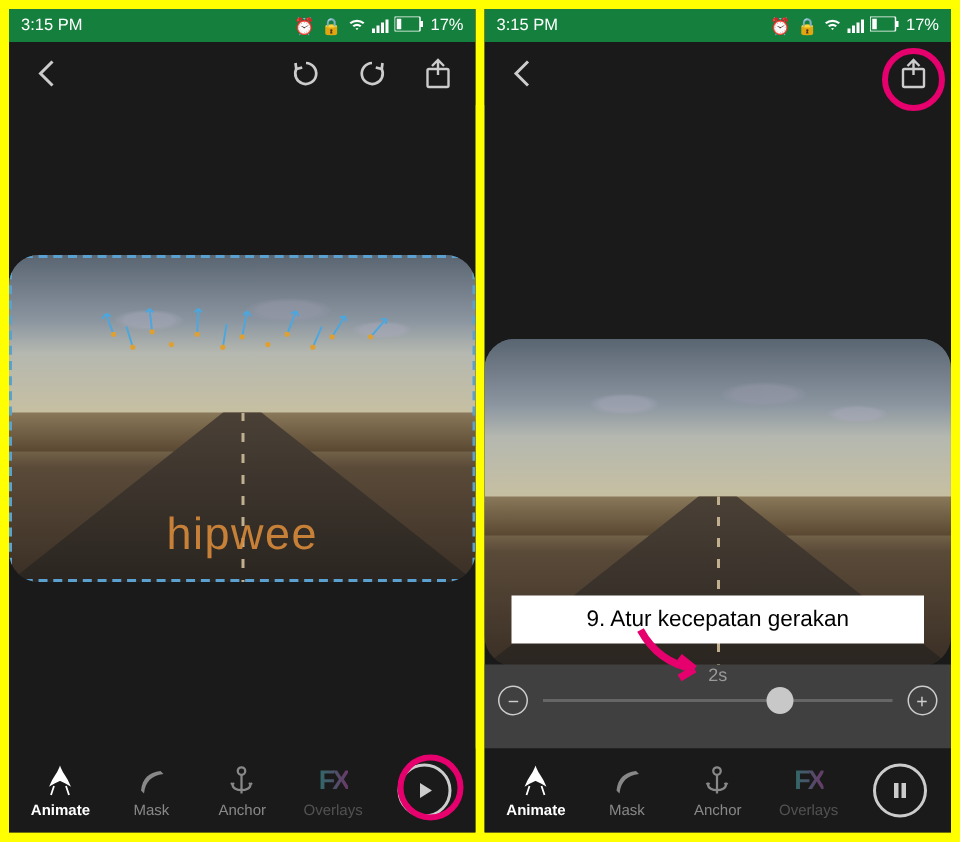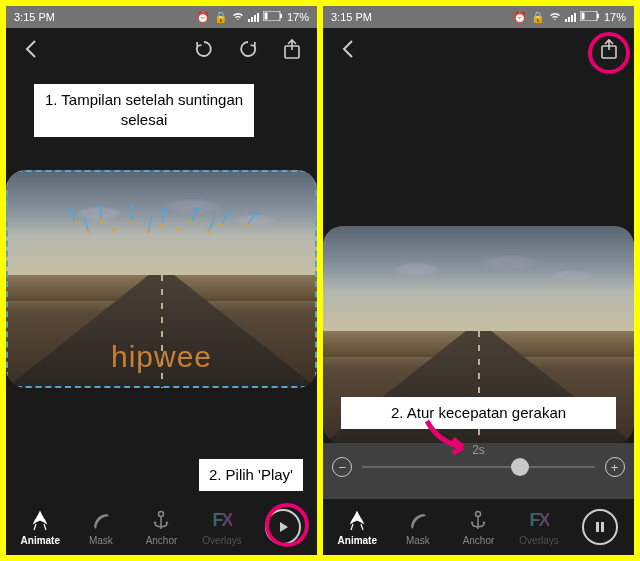--- a/index.html
+++ b/index.html
@@ -14,21 +14,21 @@
     gap: 6px;
   }
   .phone {
     flex: 1;
     background: #1a1a1a;
     position: relative;
     overflow: hidden;
   }
   .status-bar {
     height: 22px;
-    background: #737373;
+    background: #15803d;
     color: #fff;
     display: flex;
     align-items: center;
     justify-content: space-between;
     padding: 0 8px;
     font-size: 11px;
   }
   .status-left { display: flex; align-items: center; gap: 4px; }
   .status-right { display: flex; align-items: center; gap: 4px; }
   .signal-bars { display: inline-flex; gap: 1px; align-items: flex-end; }
@@ -235,23 +235,20 @@
         </svg>
     </div>
     <div class="icon-btn">
       <svg width="20" height="22" viewBox="0 0 20 22">
           <rect x="3" y="8" width="14" height="12" rx="1" stroke="#ccc" stroke-width="1.6" fill="none"></rect>
           <path d="M10 2 L10 12 M6 6 L10 2 L14 6" stroke="#ccc" stroke-width="1.6" fill="none"></path>
         </svg>
     </div>
   </div>
 
-  <div class="callout" style="top:78px; left:28px; width:220px;">
-    <span>1. Tampilan setelah suntingan selesai</span>
-  </div>
 
   <div class="photo-area">
     <div class="sky"></div>
     <div class="clouds"></div>
     <div class="horizon-ground"></div>
     <div class="road"></div>
     <div class="border-dash"></div>
     <div class="arrows">
       <svg viewBox="0 0 260 70">
         <g stroke="#4aa7e0" stroke-width="1.5" fill="#4aa7e0">
@@ -278,23 +275,20 @@
             <circle cx="115" cy="60" r="2"></circle>
           <circle cx="185" cy="60" r="2"></circle>
             <circle cx="75" cy="58" r="2"></circle>
             <circle cx="150" cy="58" r="2"></circle>
         </g>
       </svg>
     </div>
     <div class="watermark">hipwee</div>
   </div>
 
-  <div class="callout" style="bottom:64px; right:14px;">
-    <span>2. Pilih 'Play'</span>
-  </div>
 
   <div class="highlight-circle" style="bottom:8px; right:8px; width:44px; height:44px;"></div>
 
   <div class="bottom-tabs">
     <div class="tab active">
       <div class="ticon">
         <svg width="24" height="24" viewBox="0 0 24 24">
             <path d="M12 3 C10 8 8 9 6 14 C9 12 10 12 12 11 C14 12 15 12 18 14 C16 9 14 8 12 3 Z M8 15 L6 21 M16 15 L18 21" stroke="#fff" stroke-width="1.2" fill="#fff"></path>
           </svg>
       </div>
@@ -382,21 +376,21 @@
 
   <div class="photo-area" style="margin-top:156px;">
     <div class="sky"></div>
     <div class="clouds"></div>
     <div class="horizon-ground"></div>
     <div class="road"></div>
     <div class="watermark">hipwee</div>
   </div>
 
   <div class="callout" style="bottom:126px; left:18px; right:18px;">
-    <span>2. Atur kecepatan gerakan</span>
+    <span>9. Atur kecepatan gerakan</span>
   </div>
   <div class="pink-arrow" style="bottom:94px; left:96px;">
     <svg width="60" height="40" viewBox="0 0 60 40">
         <path d="M8 4 Q 20 26 44 30" stroke="#e6006e" stroke-width="5" fill="none"></path>
         <path d="M44 30 L34 22 M44 30 L34 36" stroke="#e6006e" stroke-width="5" fill="none"></path>
       </svg>
   </div>
 
   <div class="speed-area">
     <span>2s</span>

